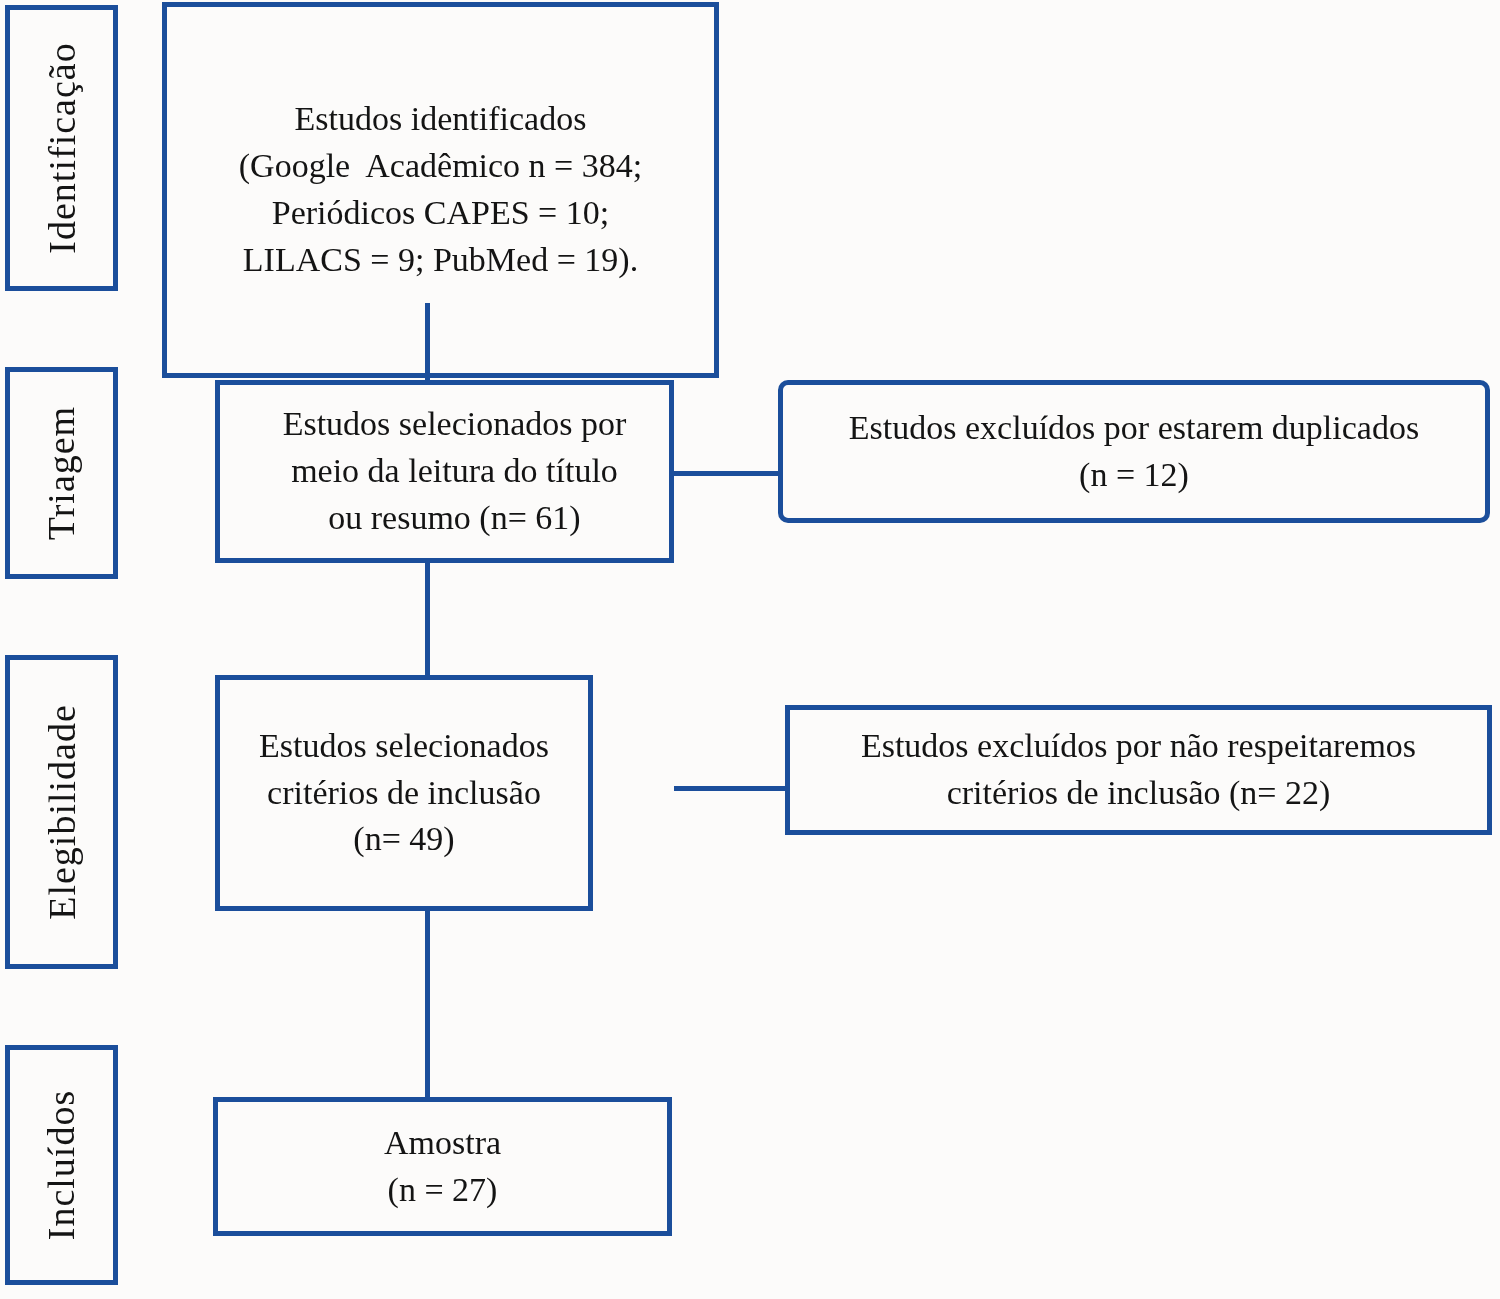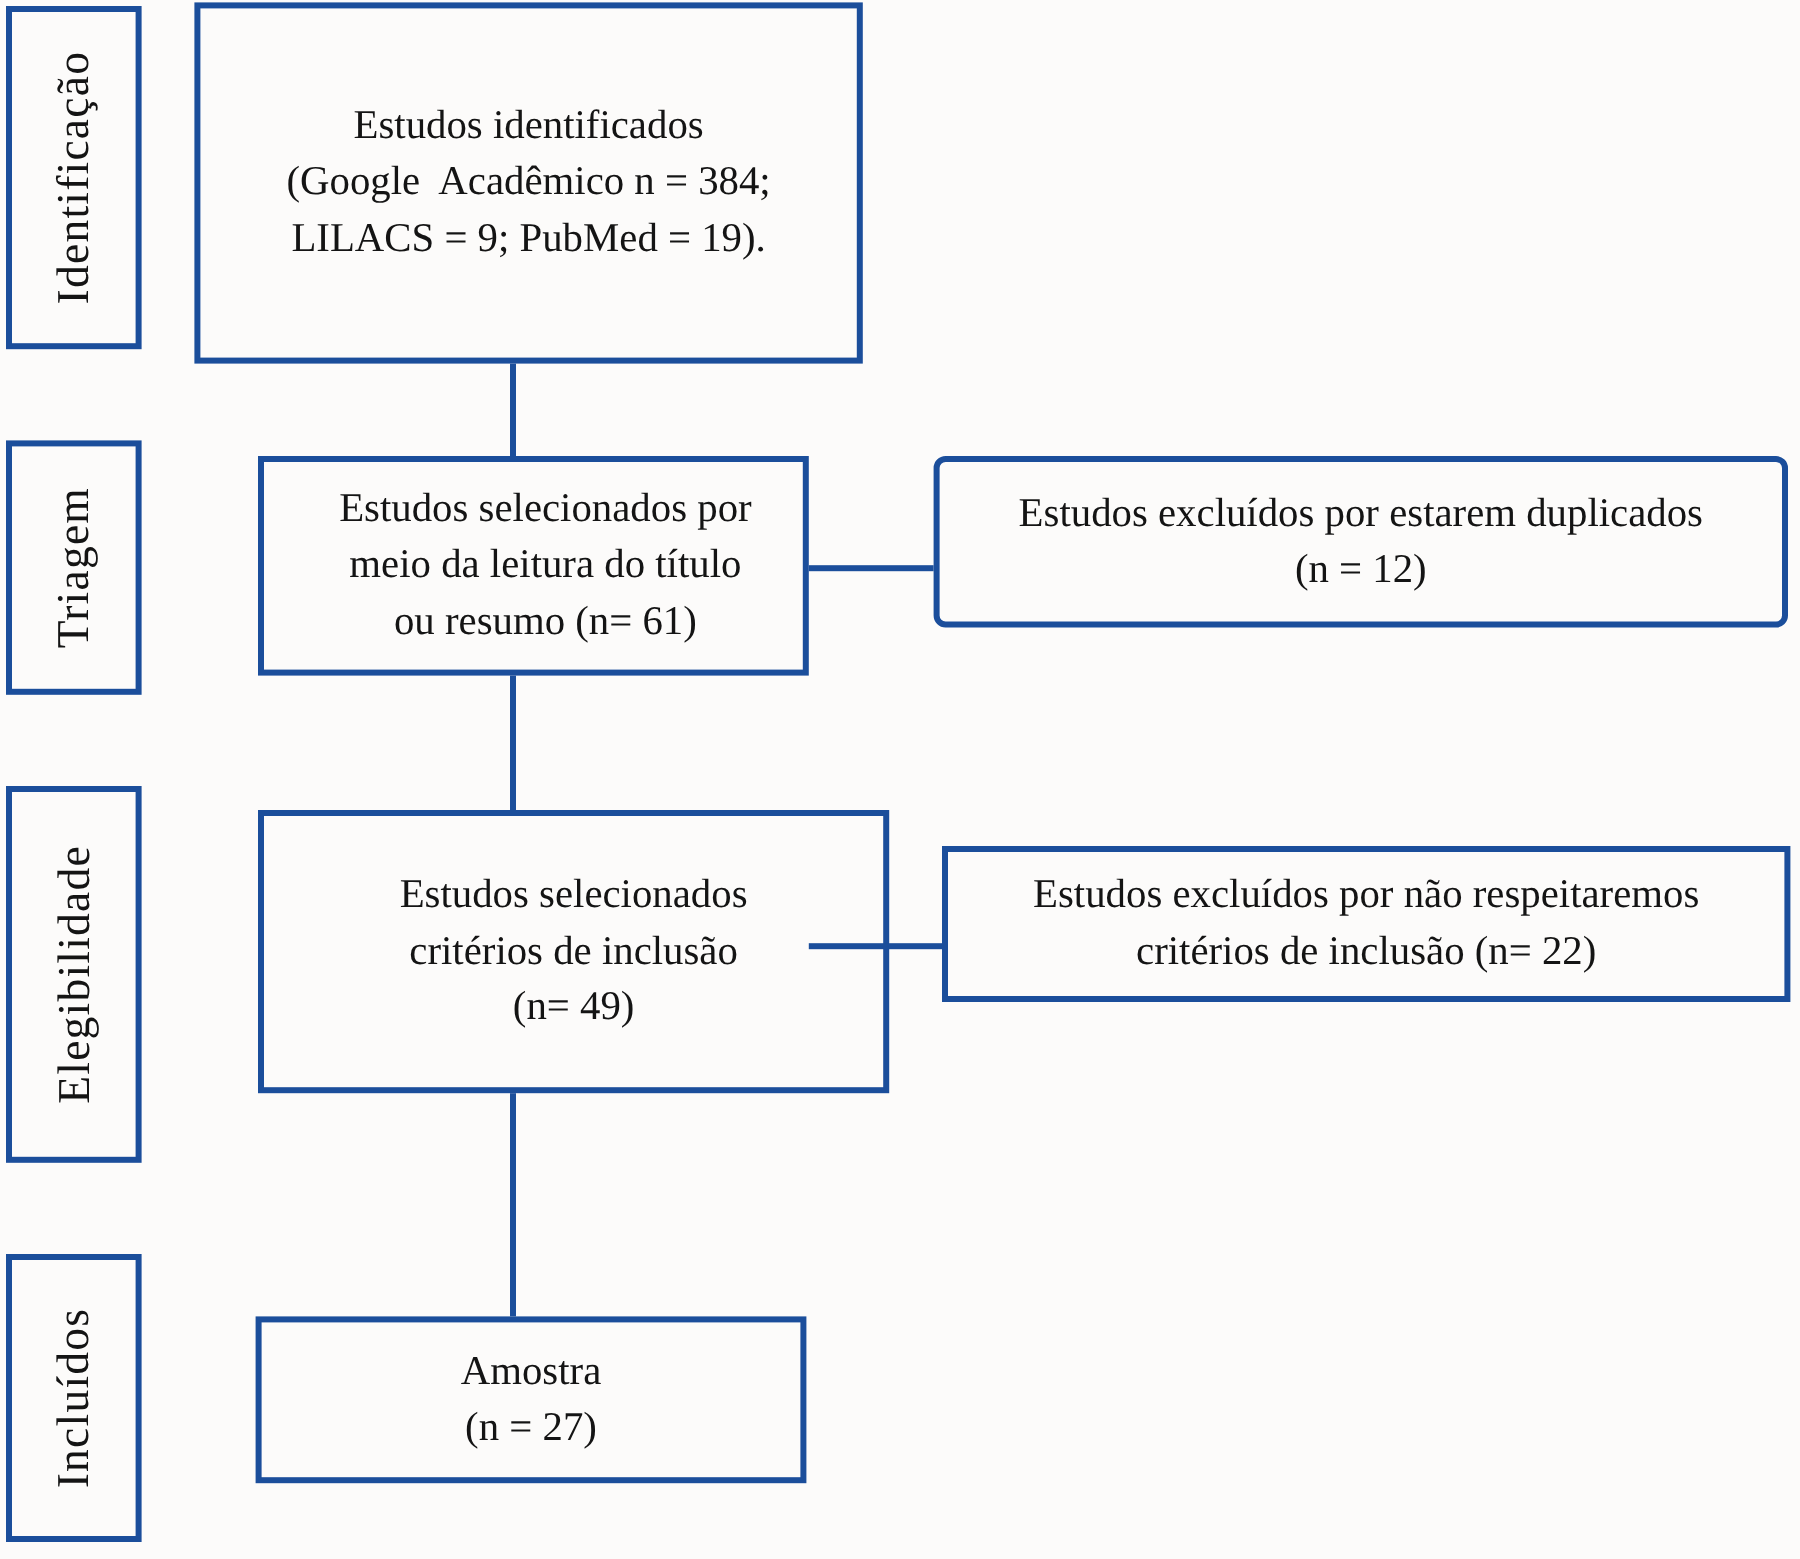--- a/index.html
+++ b/index.html
@@ -58,44 +58,45 @@
   </div>
 
   <div class="box stage-box" style="left:5px; top:655px; width:113px; height:314px;">
     <span class="rot">Elegibilidade</span>
   </div>
 
   <div class="box stage-box" style="left:5px; top:1045px; width:113px; height:240px;">
     <span class="rot">Incluídos</span>
   </div>
 
-  <div class="box" style="left:162px; top:2px; width:557px; height:301px;">
+  <div class="box" style="left:162px; top:2px; width:557px; height:376px;">
     <div class="flow-text">
       <div>Estudos identificados</div>
       <div>(Google  Acadêmico n = 384;</div>
+      <div>Periódicos CAPES = 10;</div>
       <div>LILACS = 9; PubMed = 19).</div>
     </div>
   </div>
 
   <div class="box" style="left:215px; top:380px; width:459px; height:183px;padding-left:20px;">
     <div class="flow-text">
       <div>Estudos selecionados por</div>
       <div>meio da leitura do título</div>
       <div>ou resumo (n= 61)</div>
     </div>
   </div>
 
   <div class="box" style="left:778px; top:380px; width:712px; height:143px;border-radius:10px;">
     <div class="flow-text">
       <div>Estudos excluídos por estarem duplicados</div>
       <div>(n = 12)</div>
     </div>
   </div>
 
-  <div class="box" style="left:215px; top:675px; width:526px; height:236px;">
+  <div class="box" style="left:215px; top:675px; width:378px; height:236px;">
     <div class="flow-text">
       <div>Estudos selecionados</div>
       <div>critérios de inclusão</div>
       <div>(n= 49)</div>
     </div>
   </div>
 
   <div class="box" style="left:785px; top:705px; width:707px; height:130px;">
     <div class="flow-text">
       <div>Estudos excluídos por não respeitaremos</div>

